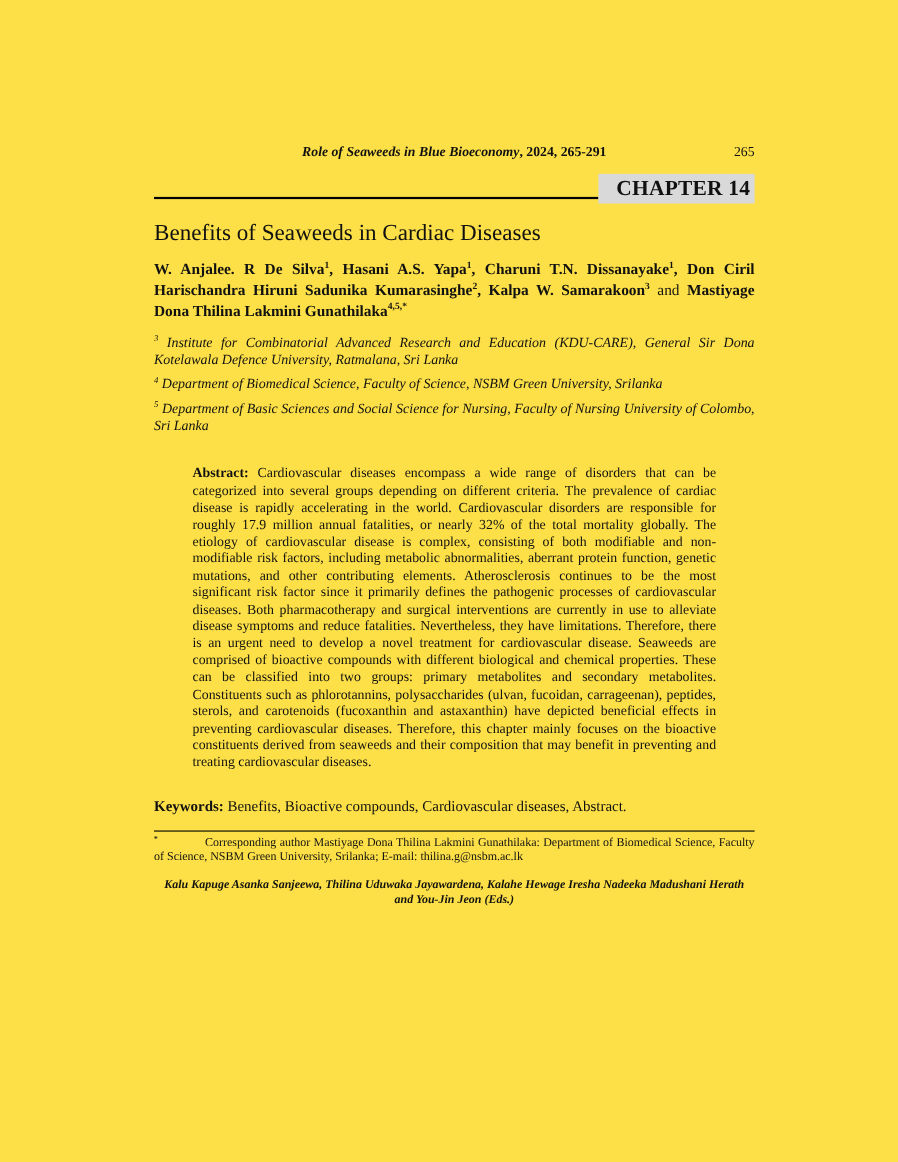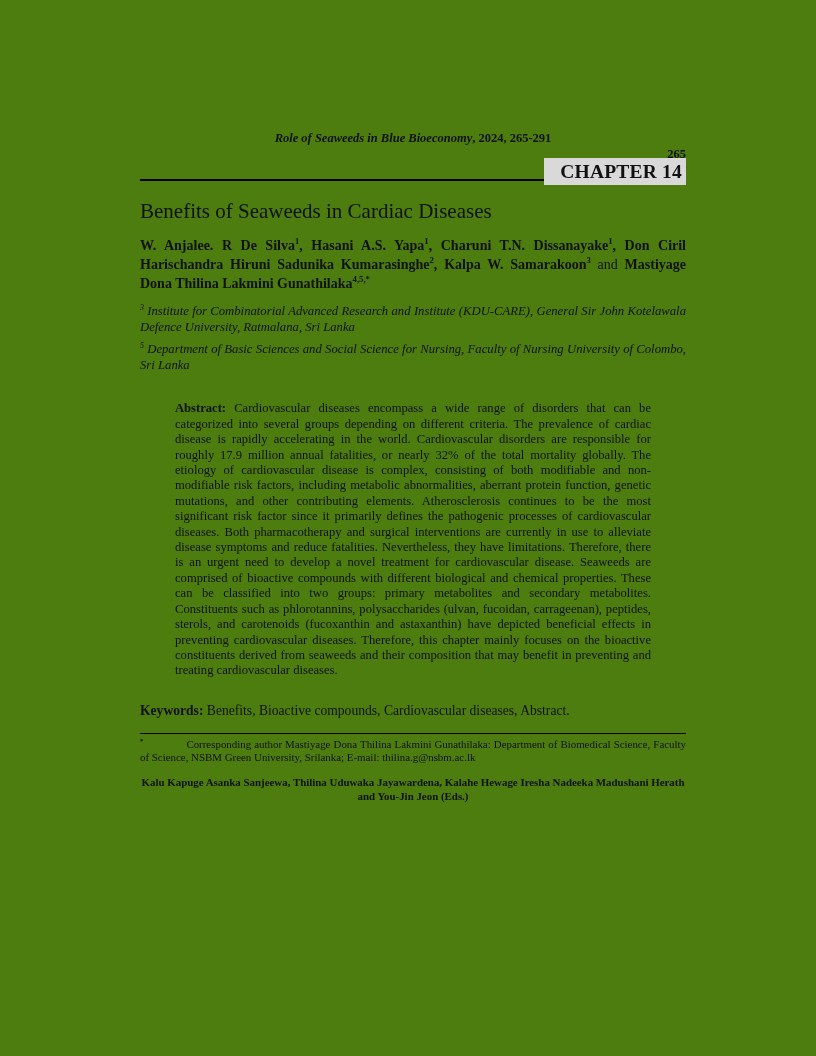--- a/index.html
+++ b/index.html
@@ -6,32 +6,32 @@
   body {
     width: 816px; height: 1056px;
     background: #ffffff;
     font-family: "Liberation Serif", serif;
     color: #111111;
   }
   .page {
     position: relative;
     width: 816px; height: 1056px;
     overflow: hidden;
-    background: #4d7c0f;
+    background: #fde047;
   }
   .content {
     position: absolute;
     left: 140px; top: 131px;
     width: 546px;
   }
   sup { font-size: 0.62em; vertical-align: super; line-height: 0; }
 
   .running-header { position: relative; font-size: 12.5px; line-height: 15px; height: 16px; }
   .running-title { display: block; text-align: center; }
-  .running-page { position: absolute; right: 0; top: 16px; font-weight: 700; text-align: center; }
+  .running-page { position: absolute; right: 0; top: 0; font-weight: 400; text-align: center; }
 
   .chapter-row { display: flex; align-items: flex-end; margin-top: 11px; }
   .chapter-rule { flex: 1 1 auto; border-bottom: 2.5px solid #000; margin-bottom: 4px; }
   .chapter-label {
     font-weight: 700; font-size: 19.5px; line-height: 1.15;
     padding: 3px 4px 2px 9px;
     letter-spacing: 0.2px;
   }
 
   .chapter-title { font-size: 21px; font-weight: 400; line-height: 25px; margin: 14px 0 0 0; }
@@ -52,21 +52,21 @@
 
   .keywords { font-size: 13.6px; line-height: 17px; margin: 23px 0 0 0; }
 
   .foot-rule { border: none; border-top: 1.6px solid #000; margin: 14px 0 0 0; }
 
   .footnote {
     font-size: 10.9px; line-height: 13.6px;
     text-align: justify; margin: 4px 0 0 0;
   }
 
-  .colophon { margin-top: 11px; text-align: center; font-weight: 700; font-size: 10.9px; line-height: 13.6px; }
+  .colophon { margin-top: 11px; text-align: center; font-weight: 700; font-size: 10.9px; line-height: 13.6px; font-style: italic; }
   .colophon p { margin: 0; }
 </style>
 </head>
 <body>
 
 <div class="page">
   <div class="content">
 
     <div class="running-header">
       <span class="running-title"><span style="font-weight: 700; font-style: italic;">Role of Seaweeds in Blue Bioeconomy</span><span style="font-weight: 700;">, 2024, 265-291</span></span>
@@ -76,21 +76,22 @@
     <div class="chapter-row">
       <div class="chapter-rule"></div>
       <div class="chapter-label" style="background-color: rgb(217, 217, 217); padding-left: 16px;">CHAPTER 14</div>
     </div>
 
     <h1 class="chapter-title">Benefits of Seaweeds in Cardiac Diseases</h1>
 
     <p class="authors"><span style="font-weight: 700;">W. Anjalee. R De Silva</span><sup style="font-weight: 700;">1</sup><span style="font-weight: 700;">, Hasani A.S. Yapa</span><sup style="font-weight: 700;">1</sup><span style="font-weight: 700;">, Charuni T.N. Dissanayake</span><sup style="font-weight: 700;">1</sup><span style="font-weight: 700;">, Don Ciril Harischandra Hiruni Sadunika Kumarasinghe</span><sup style="font-weight: 700;">2</sup><span style="font-weight: 700;">, Kalpa W. Samarakoon</span><sup style="font-weight: 700;">3</sup><span style="font-weight: 400;"> and </span><span style="font-weight: 700;">Mastiyage Dona Thilina Lakmini Gunathilaka</span><sup style="font-weight: 700;">4,5,*</sup></p>
 
     <div class="affiliations">
-      <p class="affiliation"><sup>3</sup> <span>Institute for Combinatorial Advanced Research and Institute (KDU-CARE), General Sir John Kotelawala Defence University, Ratmalana, Sri Lanka</span></p>
+      <p class="affiliation"><sup>3</sup> <span>Institute for Combinatorial Advanced Research and Education (KDU-CARE), General Sir Dona Kotelawala Defence University, Ratmalana, Sri Lanka</span></p>
+      <p class="affiliation"><sup>4</sup> <span>Department of Biomedical Science, Faculty of Science, NSBM Green University, Srilanka</span></p>
       <p class="affiliation"><sup>5</sup> <span>Department of Basic Sciences and Social Science for Nursing, Faculty of Nursing University of Colombo, Sri Lanka</span></p>
     </div>
 
     <p class="abstract"><span style="font-weight: 700;">Abstract:  </span><span>Cardiovascular diseases encompass a wide range of disorders that can be categorized into several groups depending on different criteria. The prevalence of cardiac disease is rapidly accelerating in the world. Cardiovascular disorders are responsible for roughly 17.9 million annual fatalities, or nearly 32% of the total mortality globally. The etiology of cardiovascular disease is complex, consisting of both modifiable and non-modifiable risk factors, including metabolic abnormalities, aberrant protein function, genetic mutations, and other contributing elements. Atherosclerosis continues to be the most significant risk factor since it primarily defines the pathogenic processes of cardiovascular diseases. Both pharmacotherapy and surgical interventions are currently in use to alleviate disease symptoms and reduce fatalities. Nevertheless, they have limitations. Therefore, there is an urgent need to develop a novel treatment for cardiovascular disease. Seaweeds are comprised of bioactive compounds with different biological and chemical properties. These can be classified into two groups: primary metabolites and secondary metabolites. Constituents such as phlorotannins, polysaccharides (ulvan, fucoidan, carrageenan), peptides, sterols, and carotenoids (fucoxanthin and astaxanthin) have depicted beneficial effects in preventing cardiovascular diseases. Therefore, this chapter mainly focuses on the bioactive constituents derived from seaweeds and their composition that may benefit in preventing and treating cardiovascular diseases.</span></p>
 
     <p class="keywords"><span style="font-weight: 700;">Keywords: </span><span>Benefits, Bioactive compounds, Cardiovascular diseases, Abstract.</span></p>
 
     <hr class="foot-rule">
 
     <p class="footnote"><sup style="font-weight: 700;">* </sup><span style="font-weight: 400; padding-left: 41px;">Corresponding author Mastiyage Dona Thilina Lakmini Gunathilaka: </span><span>Department of Biomedical Science, Faculty of Science, NSBM Green University, Srilanka; E-mail: thilina.g@nsbm.ac.lk</span></p>

